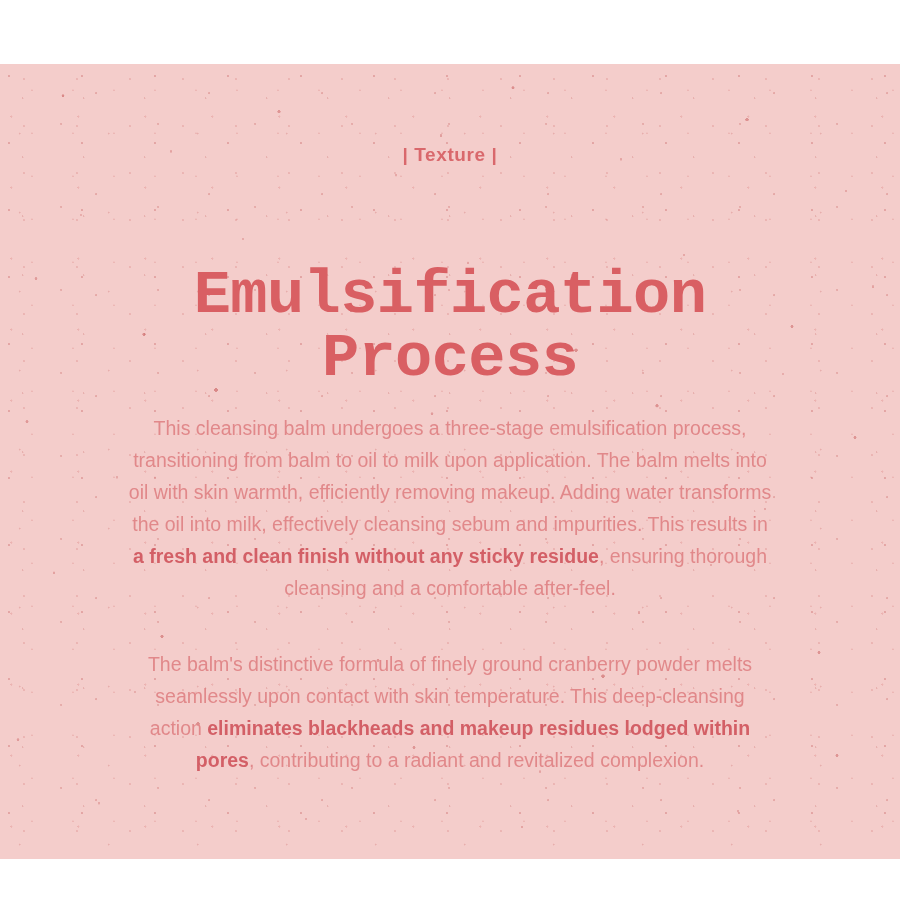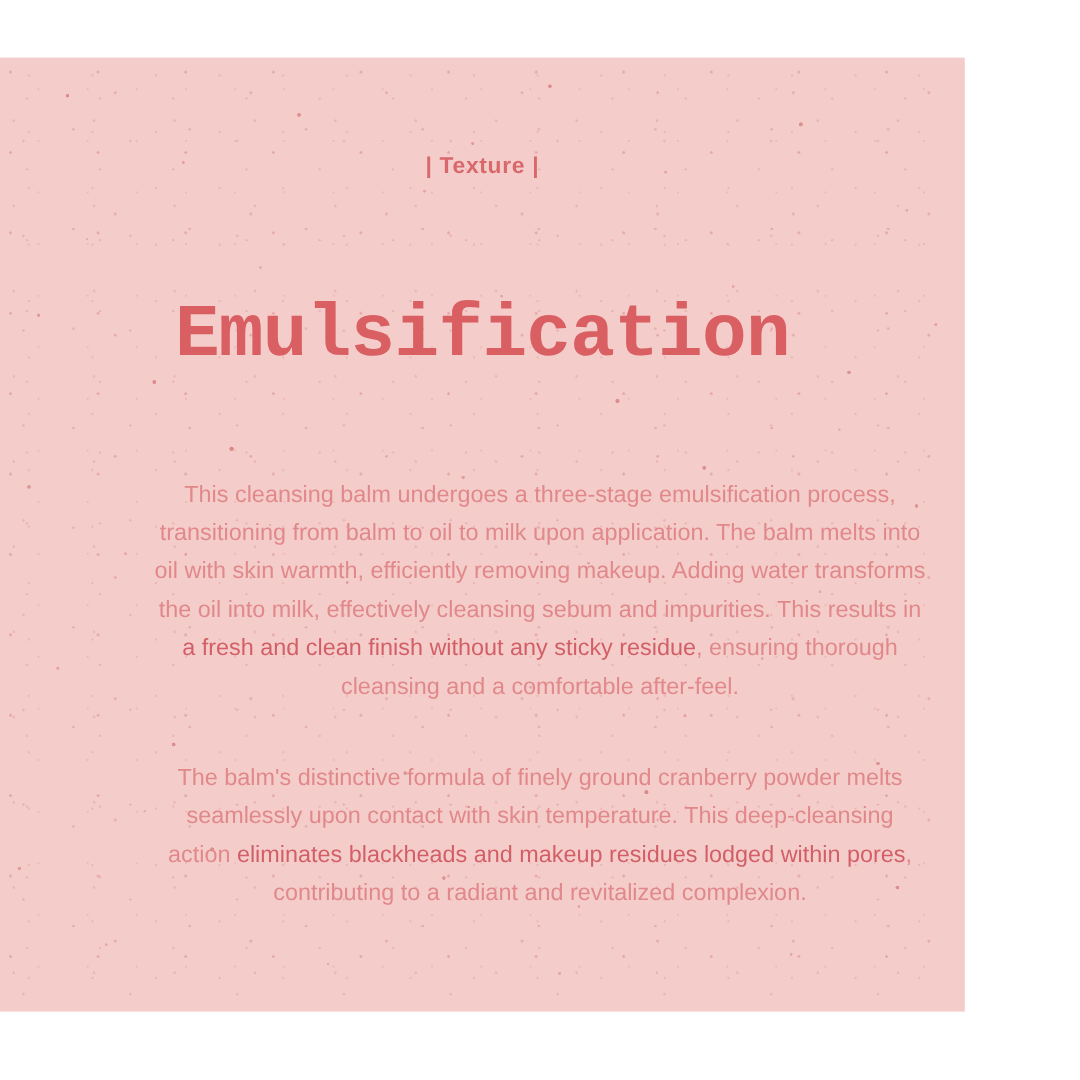--- a/index.html
+++ b/index.html
@@ -18,22 +18,22 @@
     position: relative;
     width: 900px;
     height: 900px;
     background: #ffffff;
   }
 
   
   #panel {
     position: absolute;
     left: 0;
-    top: 48px;
-    width: 804px;
+    top: 64px;
+    width: 900px;
     height: 795px;
     background-color: #f4cdcb;
     overflow: hidden;
   }
 
   
   .speckles {
     position: absolute;
     inset: 0;
     pointer-events: none;
@@ -160,40 +160,41 @@
     width: 644px;
   }
   .para {
     font-size: 19.5px;
     line-height: 32px;
     color: #e1888a;
     font-family: "Liberation Sans", sans-serif;
     text-align: center;
   }
   .para + .para { margin-top: 44px; }
-  .para b { color: #d35f66; font-weight: 400; }
+  .para b { color: #d35f66; font-weight: 700; }
 </style>
 </head>
 <body>
 
 <div id="canvas">
 
   <div id="panel">
     <div class="speckles" id="sp1"></div>
     <div class="speckles" id="sp2"></div>
     <div class="speckles" id="sp3"></div>
     <div class="speckles" id="sp4"></div>
     <div class="speckles" id="sp5"></div>
 
     <div id="content">
 
       <div id="eyebrow">| Texture |</div>
 
       <h1 id="title">
         <span class="ln">Emulsification</span>
+        <span class="ln">Process</span>
       </h1>
 
       <div id="body-copy">
         <p class="para"><span>This cleansing balm undergoes a three-stage emulsification process, transitioning from balm to oil to milk upon application. The balm melts into oil with skin warmth, efficiently removing makeup. Adding water transforms the oil into milk, effectively cleansing sebum and impurities. This results in </span><b>a fresh and clean finish without any sticky residue</b><span>, ensuring thorough cleansing and a comfortable after-feel.</span></p>
         <p class="para"><span>The balm's distinctive formula of finely ground cranberry powder melts seamlessly upon contact with skin temperature. This deep-cleansing action </span><b>eliminates blackheads and makeup residues lodged within pores</b><span>, contributing to a radiant and revitalized complexion.</span></p>
       </div>
 
     </div>
   </div>
 

